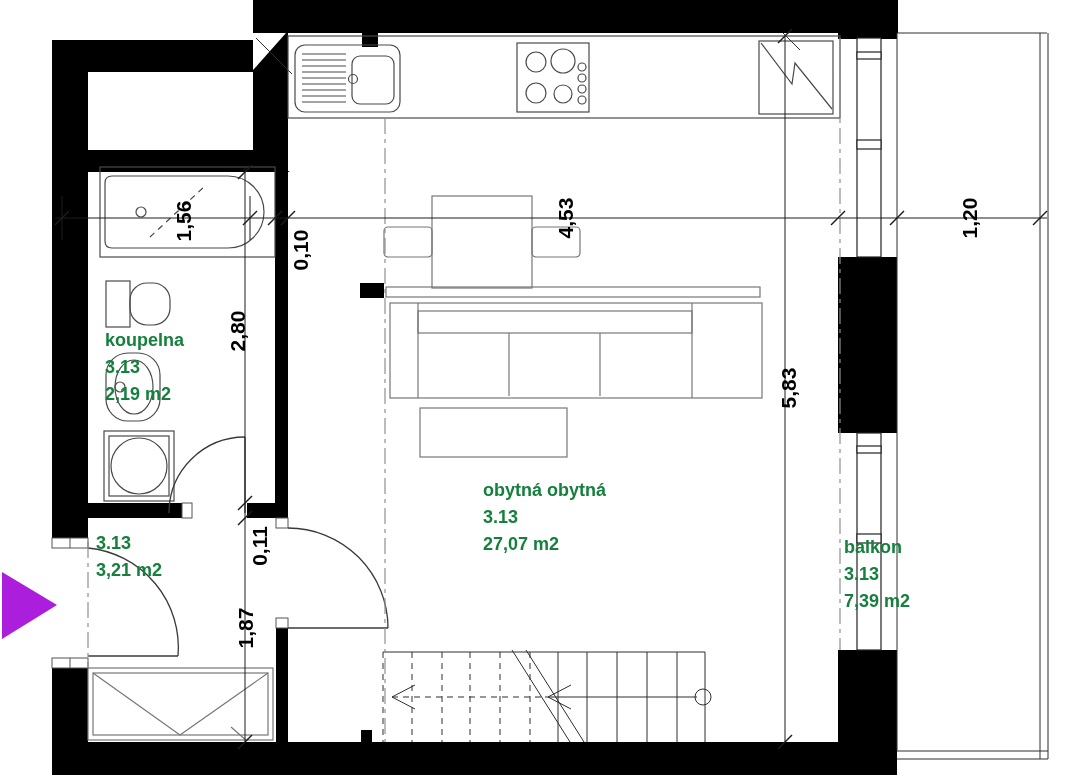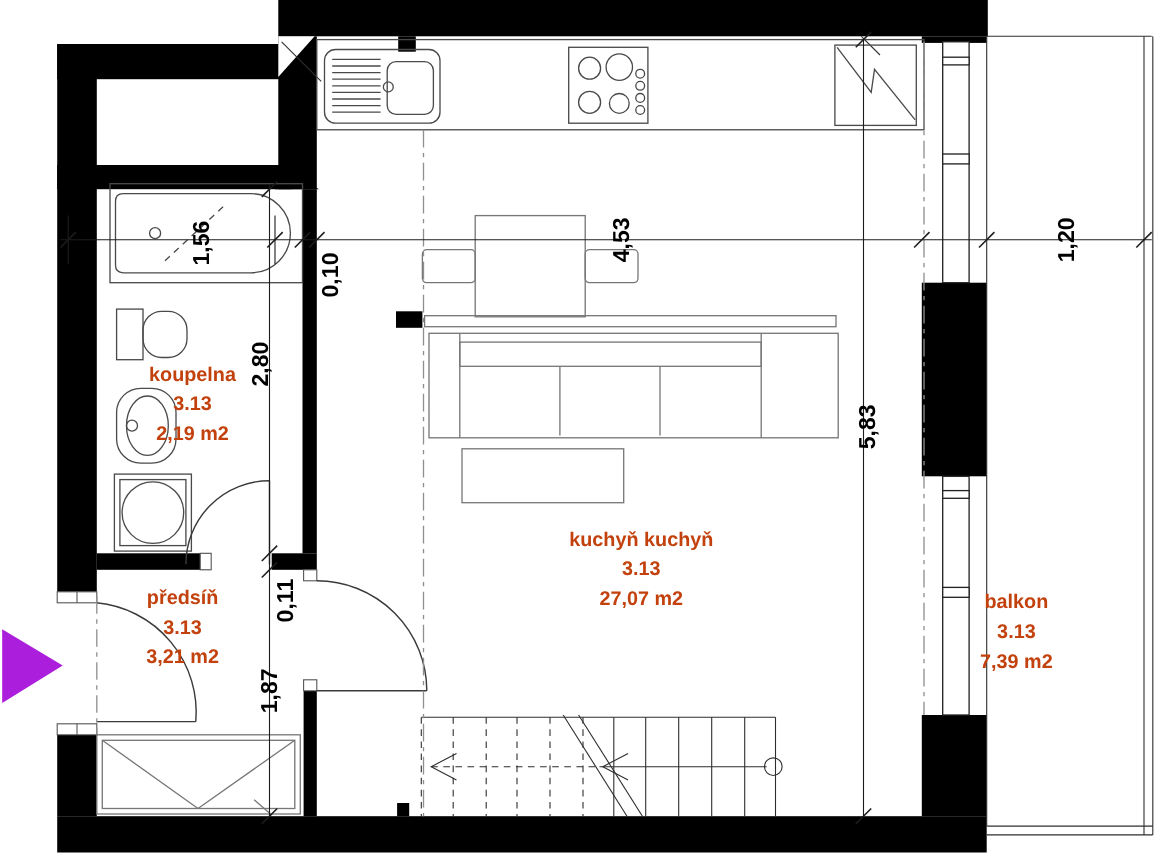--- a/index.html
+++ b/index.html
@@ -1,19 +1,19 @@
 <!DOCTYPE html>
 <html><head>
 <meta charset="utf-8">
 <style>
   html,body{margin:0;padding:0;background:#fff;}
   .plan{position:relative;width:1067px;height:779px;background:#fff;overflow:hidden;
         font-family:"Liberation Sans",sans-serif;}
   .plan svg{position:absolute;left:0;top:0;}
-  .room-label{position:absolute;text-align:center;color:#c2410c;
+  .room-label{position:absolute;text-align:left;color:#15803d;
               font:bold 18px/27px "Liberation Sans",sans-serif;}
   .dim-v{position:absolute;transform:translate(-50%,-50%) rotate(-90deg);
          transform-origin:center;white-space:nowrap;color:#000;
          font:bold 21px "Liberation Sans",sans-serif;}
   
   .w{fill:#000;stroke:none;}
   .thin{fill:none;stroke:#2e2e2e;stroke-width:1;}
   .furn{fill:none;stroke:#777;stroke-width:1.2;}
   .fix{fill:none;stroke:#4a4a4a;stroke-width:1.2;}
   .dim{fill:none;stroke:#1c1c1c;stroke-width:1;}
@@ -230,26 +230,25 @@
 
   <polygon class="arrow" points="2,572 57,605 2,639"></polygon>
 </svg>
 
 <div class="room-label" style="left:105px;top:327px;width:140px">
   <div>koupelna</div>
   <div>3.13</div>
   <div>2,19 m2</div>
 </div>
 <div class="room-label" style="left:96px;top:530px;width:140px">
-  <div>předsíň</div>
   <div>3.13</div>
   <div>3,21 m2</div>
 </div>
 <div class="room-label" style="left:483px;top:477px;width:200px">
-  <div>kuchyň kuchyň</div>
+  <div>obytná obytná</div>
   <div>3.13</div>
   <div>27,07 m2</div>
 </div>
 <div class="room-label" style="left:844px;top:534px;width:160px">
   <div>balkon</div>
   <div>3.13</div>
   <div>7,39 m2</div>
 </div>
 
 <div class="dim-v" style="left:184px;top:221px">1,56</div>

